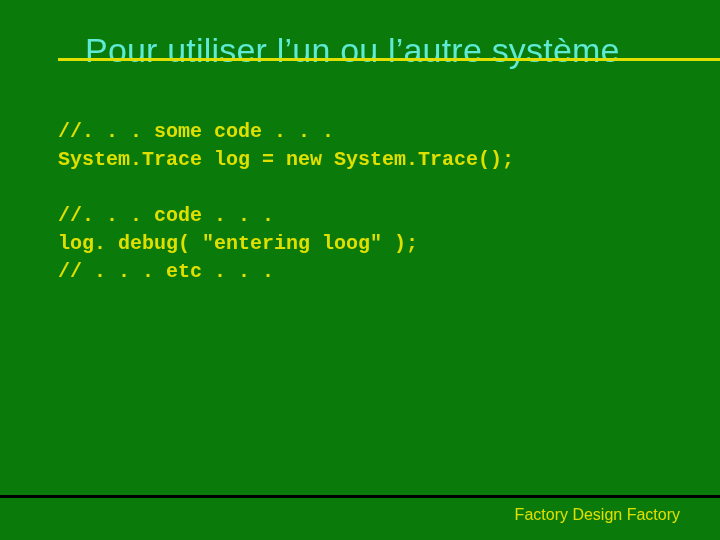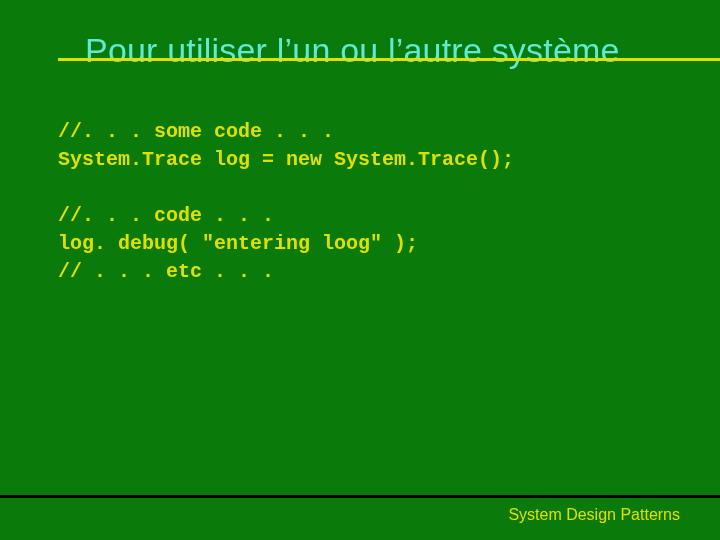--- a/index.html
+++ b/index.html
@@ -72,14 +72,14 @@
 <div class="slide">
   <div class="title">Pour utiliser l’un ou l’autre système</div>
   <div class="title-rule"></div>
   <div class="code-block">//. . . some code . . .
 System.Trace log = new System.Trace();
 
 //. . . code . . .
 log. debug( "entering loog" );
 // . . . etc . . .</div>
   <div class="footer-rule"></div>
-  <div class="footer-text">System Design Patterns</div>
+  <div class="footer-text">Factory Design Factory</div>
 </div>
 
 </body></html>

